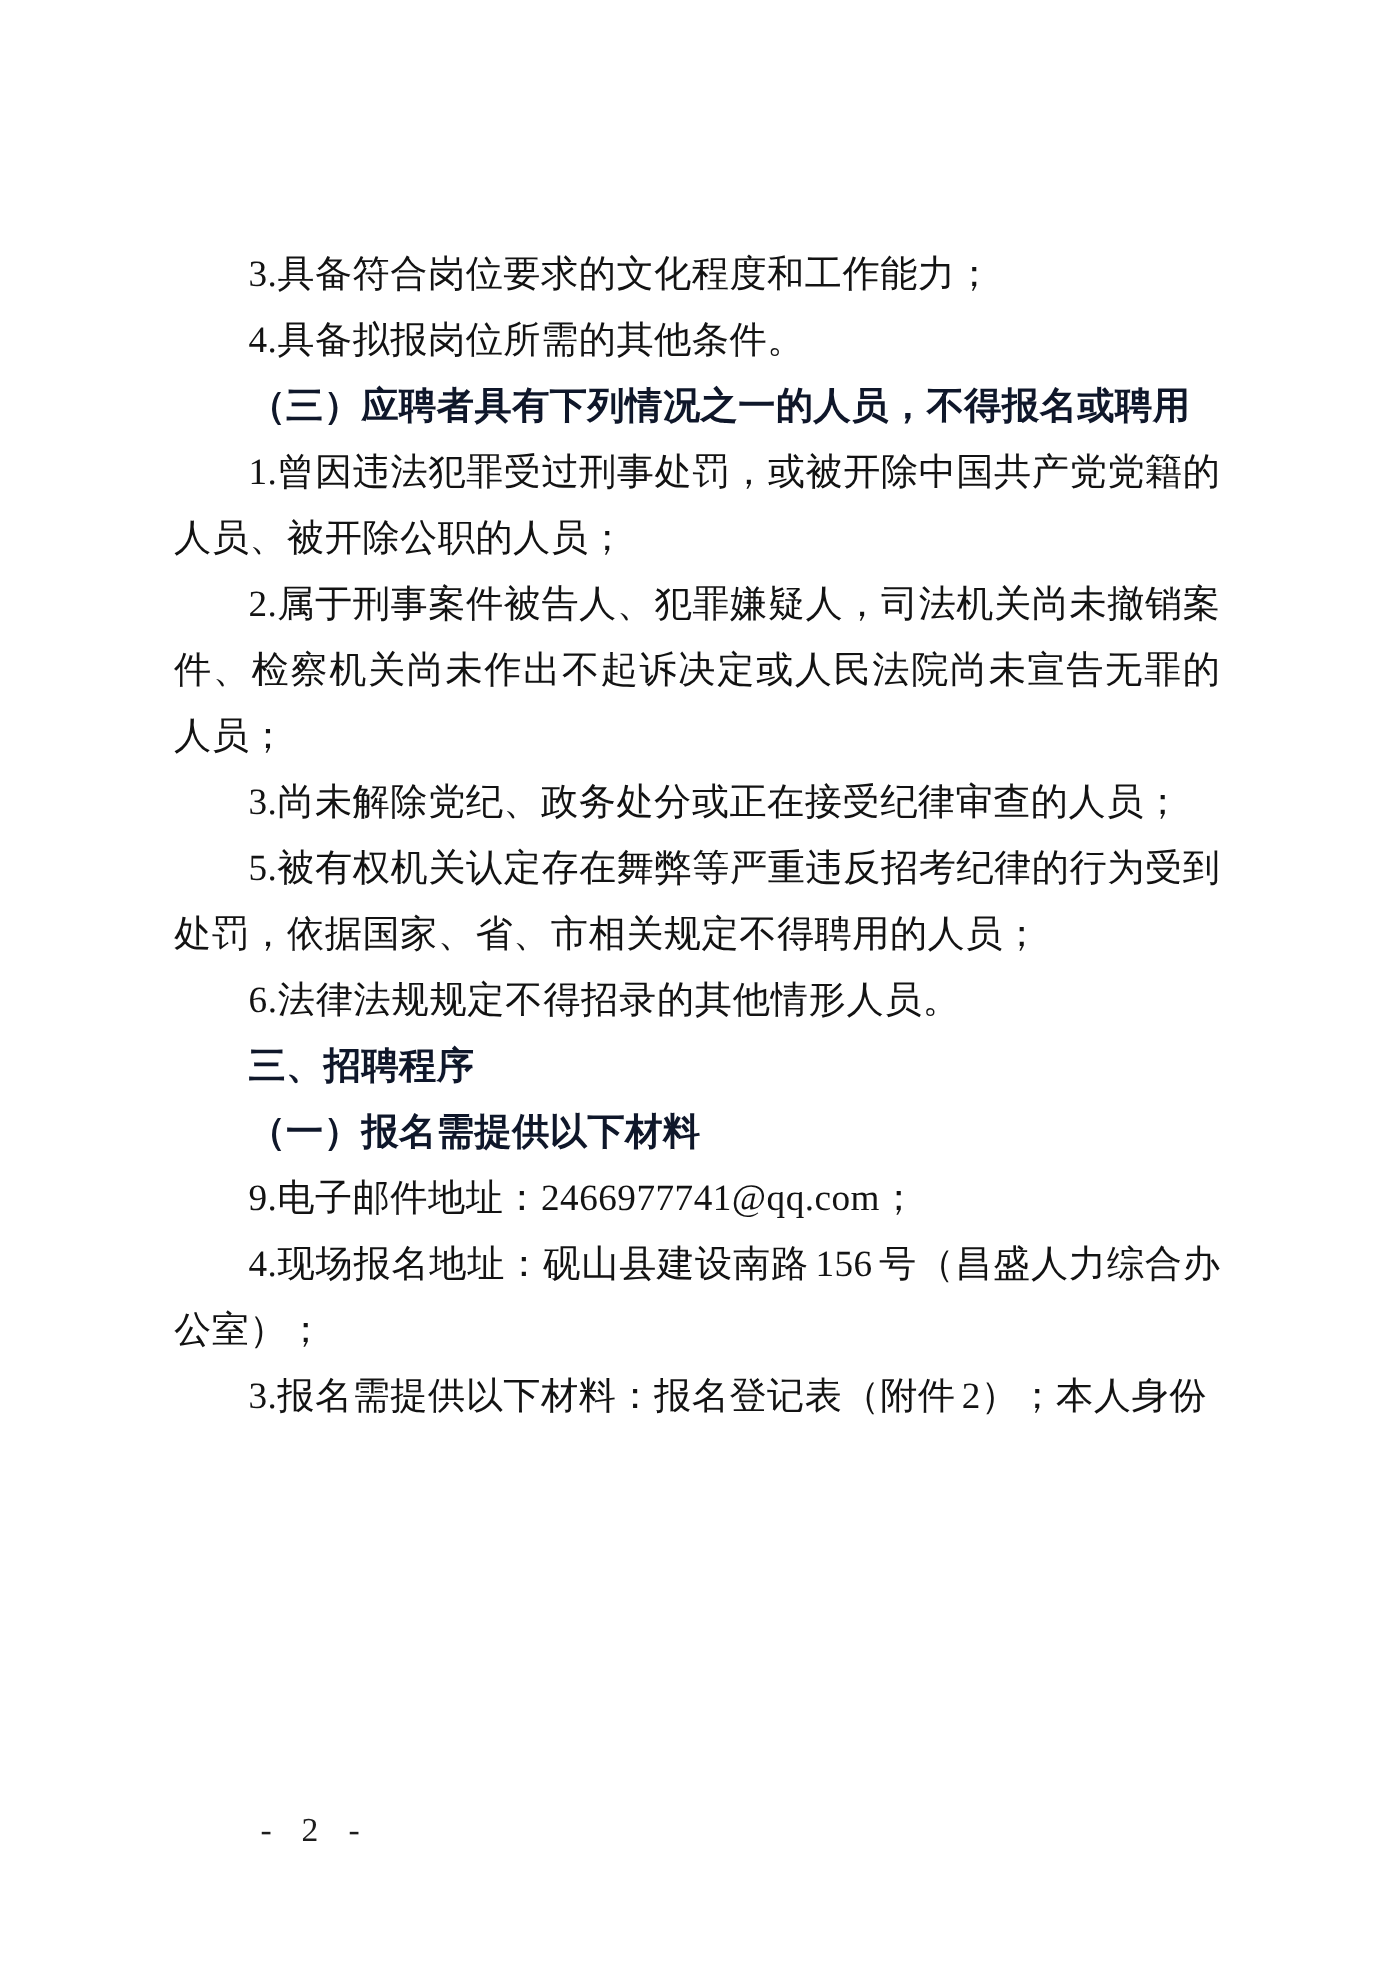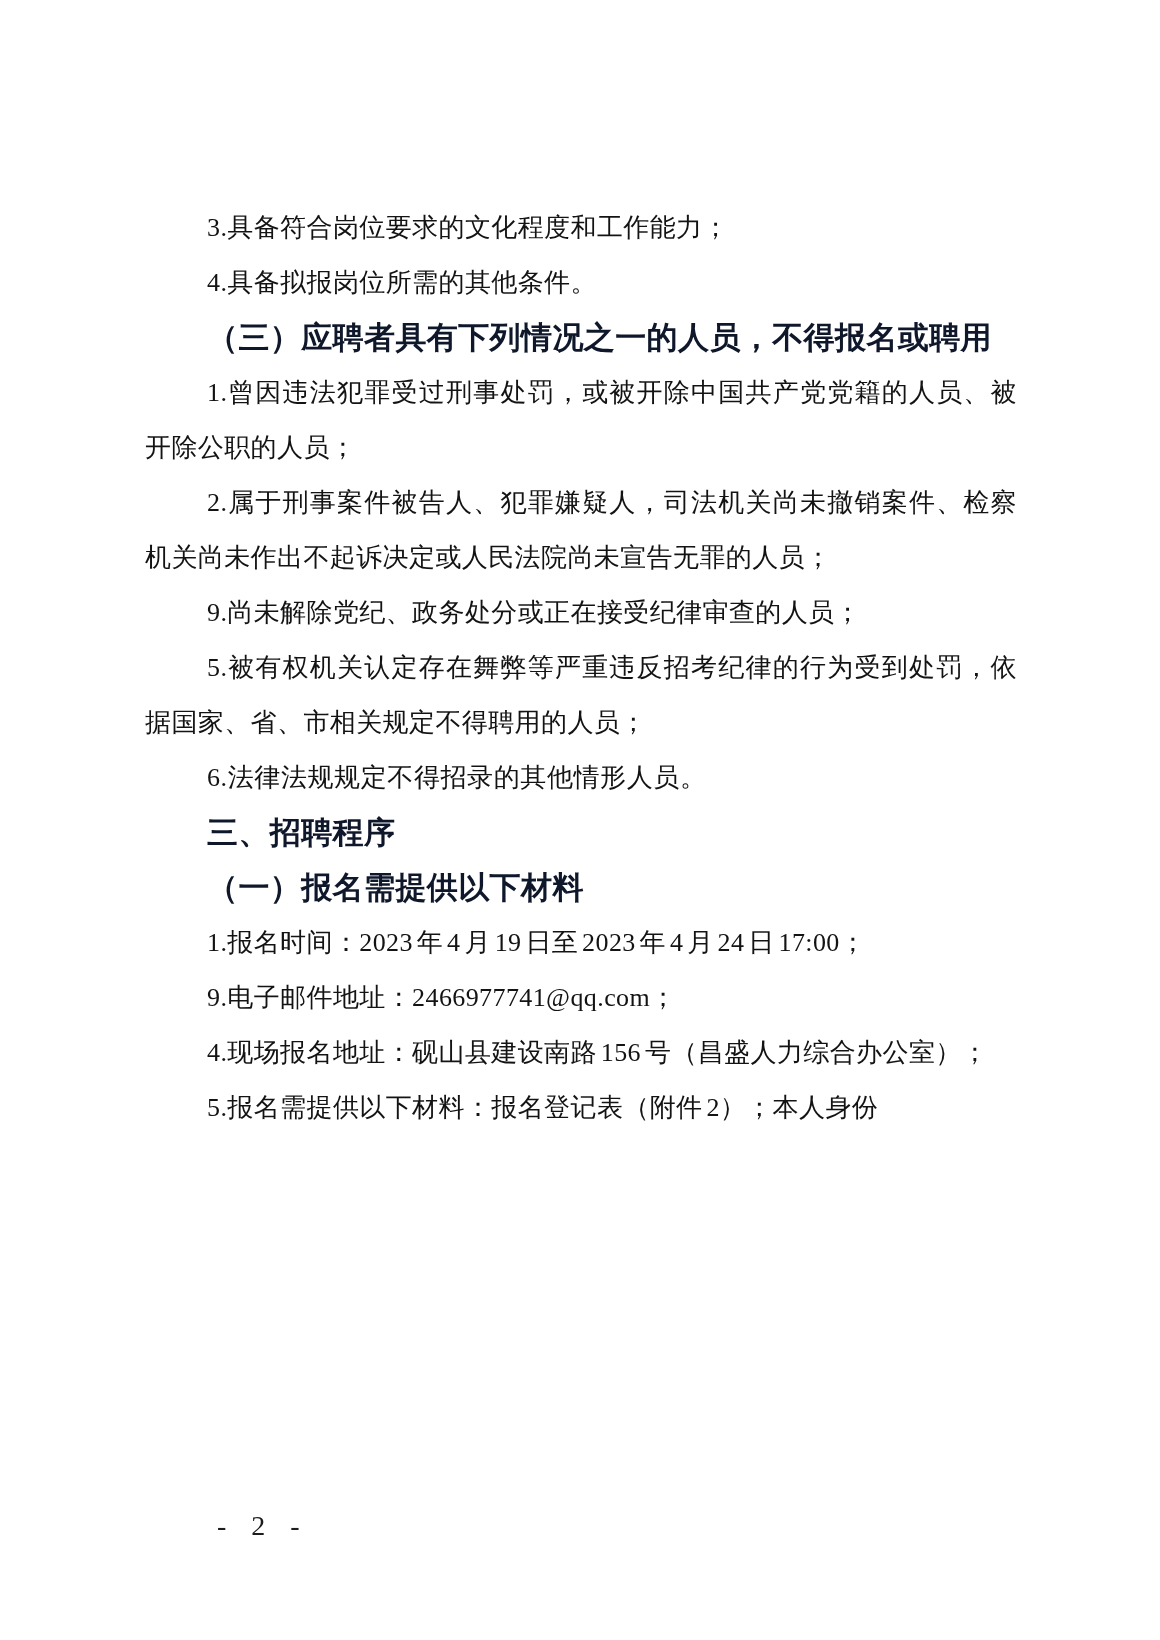--- a/index.html
+++ b/index.html
@@ -16,21 +16,21 @@
   }
   .text-block {
     position: absolute;
     left: 145px;
     top: 200px;
     width: 872px;
   }
   p.body {
     margin: 0;
     font-family: "Liberation Serif", "DejaVu Serif", serif;
-    font-size: 26px;
+    font-size: 31px;
     line-height: 55px;
     color: #131313;
     letter-spacing: 0.4px;
     word-spacing: -3px;
     text-align: justify;
     text-justify: inter-character;
     text-indent: 62px;
   }
   
   .text-block > *:nth-child(8) {
@@ -63,27 +63,26 @@
 </head>
 <body>
 
 <div class="page">
   <main class="text-block">
     <p class="body">3.具备符合岗位要求的文化程度和工作能力；</p>
     <p class="body">4.具备拟报岗位所需的其他条件。</p>
     <h2 class="heading">（三）应聘者具有下列情况之一的人员，不得报名或聘用</h2>
     <p class="body">1.曾因违法犯罪受过刑事处罚，或被开除中国共产党党籍的人员、被开除公职的人员；</p>
     <p class="body">2.属于刑事案件被告人、犯罪嫌疑人，司法机关尚未撤销案件、检察机关尚未作出不起诉决定或人民法院尚未宣告无罪的人员；</p>
-    <p class="body">9.尚未解除党纪、政务处分或正在接受纪律审查的人员；</p>
+    <p class="body">3.尚未解除党纪、政务处分或正在接受纪律审查的人员；</p>
     <p class="body">5.被有权机关认定存在舞弊等严重违反招考纪律的行为受到处罚，依据国家、省、市相关规定不得聘用的人员；</p>
     <p class="body">6.法律法规规定不得招录的其他情形人员。</p>
     <h2 class="heading">三、招聘程序</h2>
     <h3 class="heading">（一）报名需提供以下材料</h3>
-    <p class="body">1.报名时间：2023 年 4 月 19 日至 2023 年 4 月 24 日 17:00；</p>
     <p class="body">9.电子邮件地址：2466977741@qq.com；</p>
     <p class="body">4.现场报名地址：砚山县建设南路 156 号（昌盛人力综合办公室）；</p>
-    <p class="body">5.报名需提供以下材料：报名登记表（附件 2）；本人身份</p>
+    <p class="body">3.报名需提供以下材料：报名登记表（附件 2）；本人身份</p>
   </main>
 
   <footer class="page-footer">
     <span>- 2 -</span>
   </footer>
 </div>
 
 </body></html>

